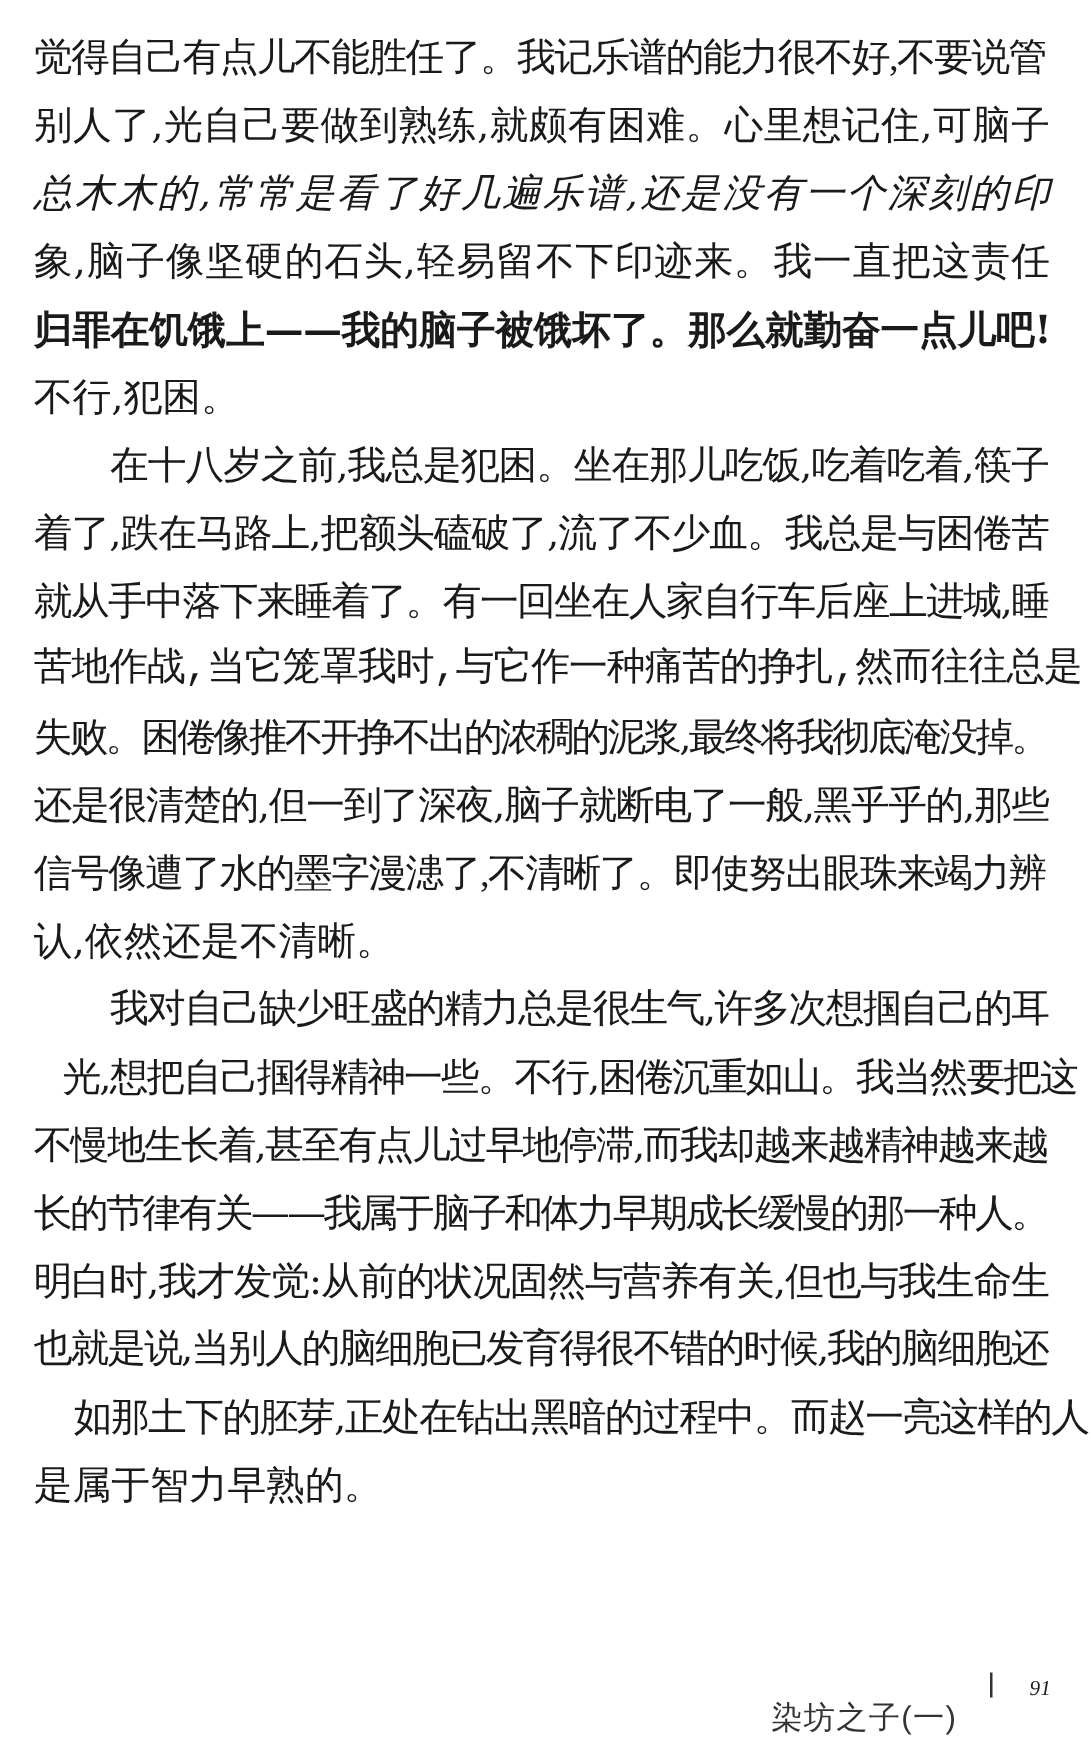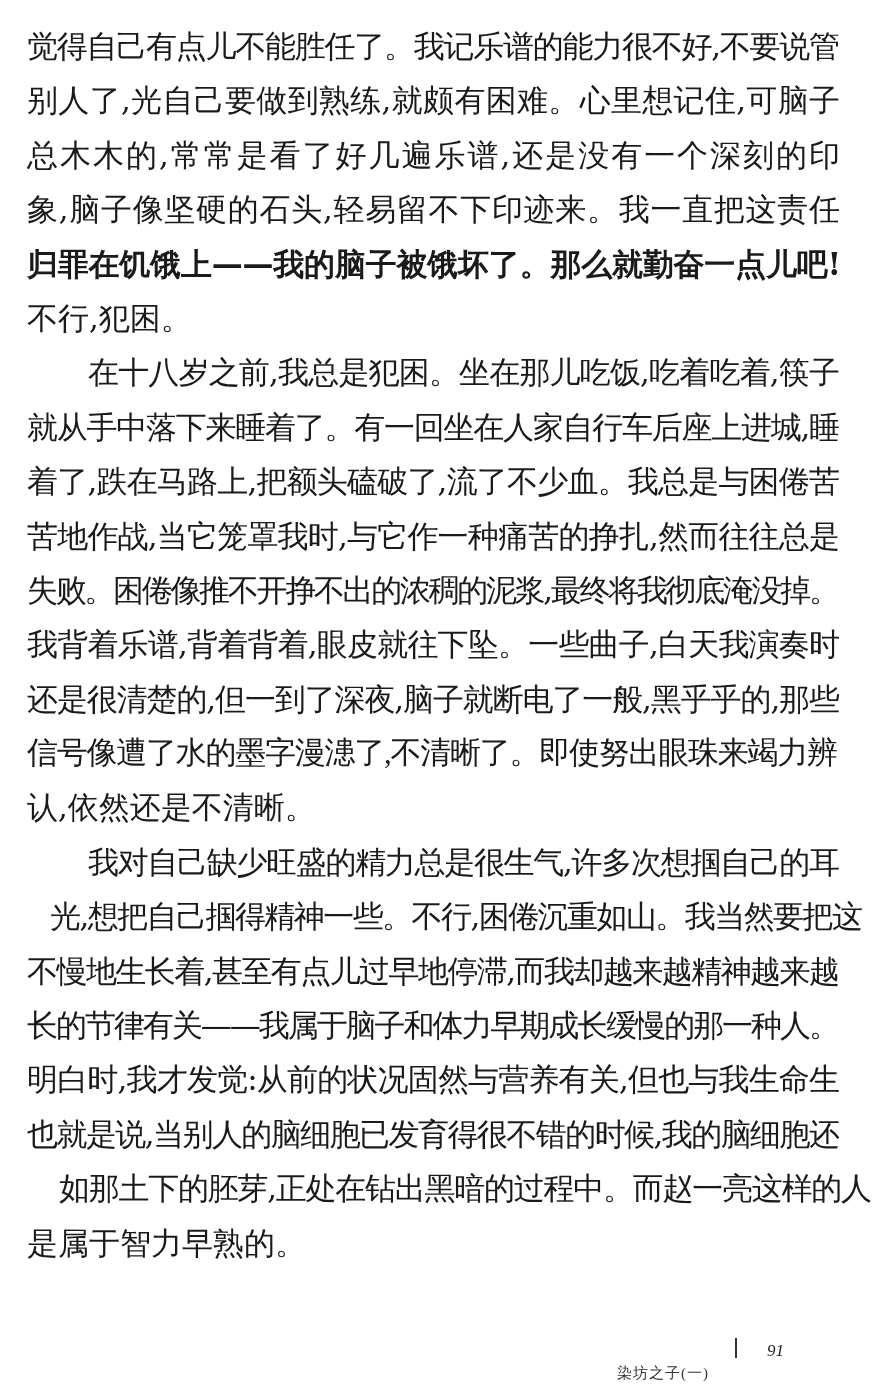--- a/index.html
+++ b/index.html
@@ -37,22 +37,22 @@
   .footer {
     position: absolute;
     top: 1333px;
     left: 617px;
     height: 36px;
     display: flex;
     align-items: center;
     color: #333333;
   }
   .running-title {
-    font-family: Liberation Serif, serif;
-    font-size: 15px;
+    font-family: Liberation Sans, sans-serif;
+    font-size: 25px;
     letter-spacing: 1px;
     margin-top: 44px;
   }
   .divider {
     width: 2px;
     height: 20px;
     background: #333333;
     margin-left: 26px;
     margin-right: 30px;
     position: relative;
@@ -65,57 +65,54 @@
     color: #222222;
   }
 </style>
 </head>
 <body>
 
 <div class="page-body">
 
   <div>
     <div class="line">
-        <span style="display: block; letter-spacing: -1.25405px;">觉得自己有点儿不能胜任了。我记乐谱的能力很不好,不要说管</span>
+        <span style="display: block; letter-spacing: -1.25405px; font-family: Liberation Serif, serif;">觉得自己有点儿不能胜任了。我记乐谱的能力很不好,不要说管</span>
       </div>
     <div class="line">
         <span style="display: block; letter-spacing: 0.3125px;">别人了,光自己要做到熟练,就颇有困难。心里想记住,可脑子</span>
       </div>
     <div class="line">
-        <span style="display: block; letter-spacing: 1.97125px;">总木木的,常常是看了好几遍乐谱,还是没有一个深刻的印</span>
+        <span style="display: block; letter-spacing: 1.97125px; font-style: italic;">总木木的,常常是看了好几遍乐谱,还是没有一个深刻的印</span>
       </div>
     <div class="line">
         <span style="display: block; letter-spacing: 0.703125px;">象,脑子像坚硬的石头,轻易留不下印迹来。我一直把这责任</span>
       </div>
     <div class="line">
         <span style="display: block; letter-spacing: -0.210337px; font-weight: bold;">归罪在饥饿上——我的脑子被饿坏了。那么就勤奋一点儿吧!</span>
       </div>
     <div class="line">
         <span>不行,犯困。</span>
       </div>
   </div>
 
   <div>
     <div class="line indent">
         <span style="display: block; letter-spacing: -0.829327px;">在十八岁之前,我总是犯困。坐在那儿吃饭,吃着吃着,筷子</span>
       </div>
     <div class="line">
+        <span style="display: block; letter-spacing: -0.805804px;">着了,跌在马路上,把额头磕破了,流了不少血。我总是与困倦苦</span>
+      </div>
+    <div class="line">
         <span style="display: block; letter-spacing: -1.25405px;">就从手中落下来睡着了。有一回坐在人家自行车后座上进城,睡</span>
       </div>
     <div class="line">
-        <span style="display: block; letter-spacing: -0.805804px;">着了,跌在马路上,把额头磕破了,流了不少血。我总是与困倦苦</span>
-      </div>
-    <div class="line">
-        <span style="display: block; letter-spacing: -0.805804px;">苦地作战,当它笼罩我时,与它作一种痛苦的挣扎,然而往往总是</span>
+        <span style="display: block; letter-spacing: -0.805804px; font-family: Liberation Mono, monospace;">苦地作战,当它笼罩我时,与它作一种痛苦的挣扎,然而往往总是</span>
       </div>
     <div class="line">
         <span style="display: block; letter-spacing: -2.31641px;">失败。困倦像推不开挣不出的浓稠的泥浆,最终将我彻底淹没掉。</span>
-      </div>
-    <div class="line">
-        <span style="display: block; letter-spacing: -0.805804px;">我背着乐谱,背着背着,眼皮就往下坠。一些曲子,白天我演奏时</span>
       </div>
     <div class="line">
         <span style="display: block; letter-spacing: -1.118px;">还是很清楚的,但一到了深夜,脑子就断电了一般,黑乎乎的,那些</span>
       </div>
     <div class="line">
         <span style="display: block; letter-spacing: -1.25405px; font-family: Liberation Serif, serif;">信号像遭了水的墨字漫漶了,不清晰了。即使努出眼珠来竭力辨</span>
       </div>
     <div class="line">
         <span>认,依然还是不清晰。</span>
       </div>

